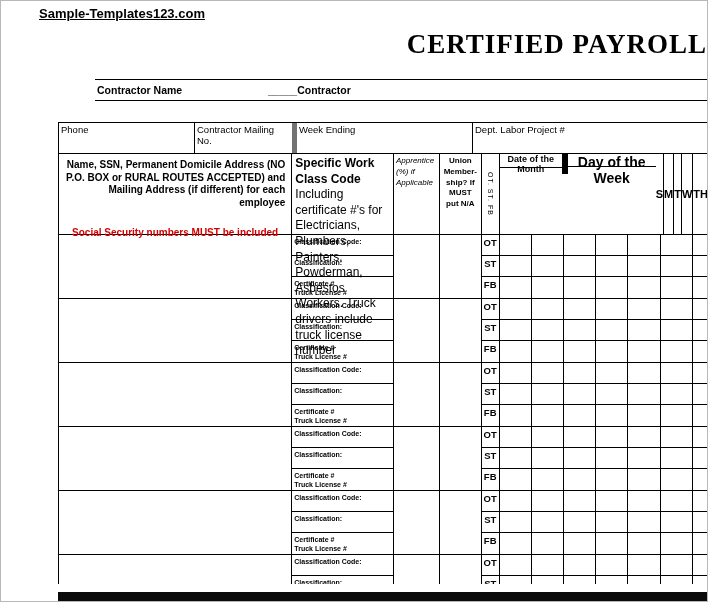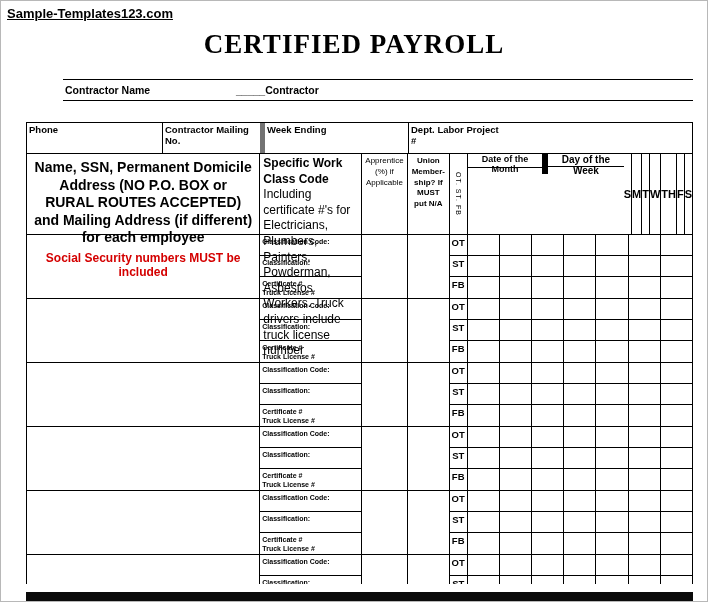--- a/index.html
+++ b/index.html
@@ -1,64 +1,64 @@
 <!DOCTYPE html>
 <html><head>
 <meta charset="utf-8">
 <style>
   * { margin:0; padding:0; box-sizing:border-box; }
   html,body { background:#fff; }
   body { width:708px; height:602px; font-family:"Liberation Sans", sans-serif; color:#000; overflow:hidden; }
-  .page { width:708px; height:602px; background:#fff; border:1px solid #b8b8b8; padding-top:5px; overflow:hidden; }
+  .page { width:708px; height:602px; background:#fff; border:1px solid #b8b8b8; padding-top:5px; overflow:hidden;padding-left:32px; }
 
   .watermark { margin-left:6px; font-size:13px; font-weight:bold; text-decoration:underline; }
-  .title { text-align:center; font-family:"Liberation Serif", serif; font-size:27px; font-weight:bold; letter-spacing:1px; margin-top:8px; }
+  .title { text-align:right; font-family:"Liberation Serif", serif; font-size:27px; font-weight:bold; letter-spacing:1px; margin-top:8px; }
 
   .form { width:667px; margin-left:25px; }
 
   .contractor-band { margin-top:19px; height:22px; border-top:1px solid #000; border-bottom:1px solid #000;
                      display:flex; align-items:center; font-size:10.5px; font-weight:bold;margin-left:37px; }
   .cb-name { width:173px; padding-left:2px; }
   .cb-contractor { width:212px; }
   .cb-sub { flex:1; }
 
   .table { margin-top:21px; border:1px solid #000; border-bottom:none; }
 
   .hrow1 { display:flex; height:31px; border-bottom:1px solid #000; }
-  .hrow1 > div { padding:1px 2px; font-weight:bold; font-size:9.5px; }
+  .hrow1 > div { padding:1px 2px; font-weight:normal; font-size:9.5px; }
   .h-phone   { width:135px; }
   .h-license { width:98px;  border-left:1px solid #000; }
   .h-week    { width:148px; border-left:5px solid #737373; text-align:left; font-size:10.5px; }
   .h-payroll { width:64px;  border-left:1px solid #000; text-align:center; }
   .h-agency  { width:123px; border-left:1px solid #000; font-size:8px; }
-  .h-labor   { width:99px;  border-left:1px solid #000; font-size:8px; }
+  .h-labor   { width:99px;  border-left:1px solid #000; font-size:8px;margin-left:32px; }
 
   .hrow2 { display:flex; height:81px; border-bottom:1px solid #000; }
   .col-a { width:233px; }
   .col-b { width:102px; border-left:1px solid #000; }
   .col-c { width:46px;  border-left:1px solid #000; }
   .col-d { width:42px;  border-left:1px solid #000; }
   .col-e { width:18px;  border-left:1px solid #000; }
   .col-days { width:226px; border-left:1px solid #000; }
 
   .h-empwrap { padding:5px 6px 0; text-align:center; }
-  .h-emp { font-size:14px; font-weight:bold; line-height:1.25; }
-  .h-warning { margin-top:4px; font-size:12px; font-weight:bold; }
+  .h-emp { font-size:10px; font-weight:bold; line-height:1.25;text-align:right; }
+  .h-warning { margin-top:18px; font-size:10px; font-weight:bold; }
   .h-class { padding:2px 3px; font-size:12px; line-height:1.3; }
   .wc-bold { font-weight:bold; }
-  .h-appr  { padding:2px 2px 0; text-align:center; font-size:8px; line-height:1.35; }
+  .h-appr  { padding:2px 2px 0; text-align:left; font-size:8px; line-height:1.35;font-style:italic; }
   .h-union { padding:2px 2px 0; text-align:center; font-size:8px; font-weight:bold; line-height:1.35; }
   .h-vert  { display:flex; align-items:center; justify-content:center; }
   .h-vert span { writing-mode:vertical-rl; font-size:7px; letter-spacing:1px; white-space:nowrap; }
 
   .days-head { display:flex; flex-direction:row; height:100%; }
   .dom-label { height:14px; border-bottom:1px solid #000; text-align:center; font-size:9px; font-weight:bold; }
   .dom-cells { height:20px; border-bottom:1px solid #000; display:flex; }
   .dom-cells > div { flex:1; }
-  .dow-label { height:13px; border-bottom:1px solid #000; text-align:center; font-size:10px; font-weight:bold; }
+  .dow-label { height:13px; border-bottom:1px solid #000; text-align:center; font-size:14px; font-weight:bold; }
   .dow-days  { flex:1; display:flex; }
   .dow-days > div { flex:1; display:flex; align-items:center; justify-content:center; font-size:11px; font-weight:bold; }
 
   .bl { border-left:1px solid #000; }
 
   .block { display:flex; border-bottom:1px solid #000; }
   .block.partial { height:29px; overflow:hidden; border-bottom:none; }
   .class-cell { height:21px; padding:2px 2px 0; font-size:7px; font-weight:bold; line-height:1.3; }
   .class-cell.bb { border-bottom:1px solid #000; }
   .time-cell { height:21px; padding-top:2px; display:flex; justify-content:center; font-size:9.5px; font-weight:bold; }

